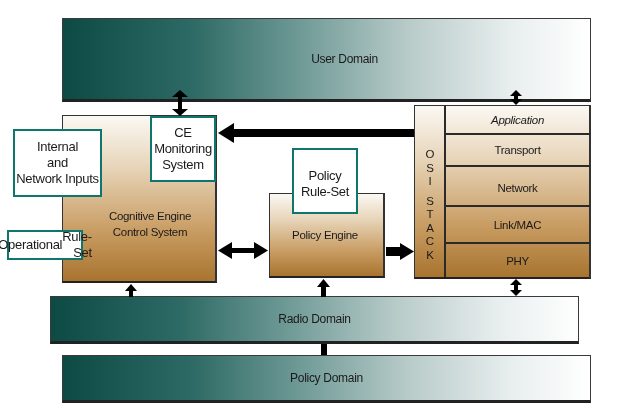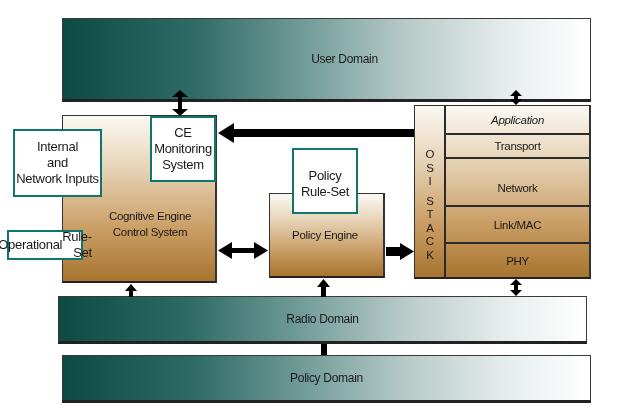--- a/index.html
+++ b/index.html
@@ -71,34 +71,34 @@
   <div style="height:6px;"></div>
   <div>S</div>
   <div>T</div>
   <div>A</div>
   <div>C</div>
   <div>K</div>
 </div>
 <div class="abs layer" style="top:106px; height:29px;font-style:italic;">
   <span>Application</span>
 </div>
-<div class="abs layer" style="top:135px; height:24px;">
+<div class="abs layer" style="top:135px; height:32px;">
   <span>Transport</span>
 </div>
 <div class="abs layer" style="top:171px; height:36px;">
   <span>Network</span>
 </div>
 <div class="abs layer" style="top:207px; height:37px;">
   <span>Link/MAC</span>
 </div>
 <div class="abs layer last" style="top:244px; height:33px;">
   <span>PHY</span>
 </div>
 
-<div class="abs domain" style="left:58px; top:296px; width:529px; height:48px;">
+<div class="abs domain" style="left:50px; top:296px; width:529px; height:48px;">
   <span>Radio Domain</span>
 </div>
 
 <div class="abs domain" style="left:62px; top:355px; width:529px; height:48px;">
   <span>Policy Domain</span>
 </div>
 
 <svg class="arrows" width="634" height="408">
 
   <g>

